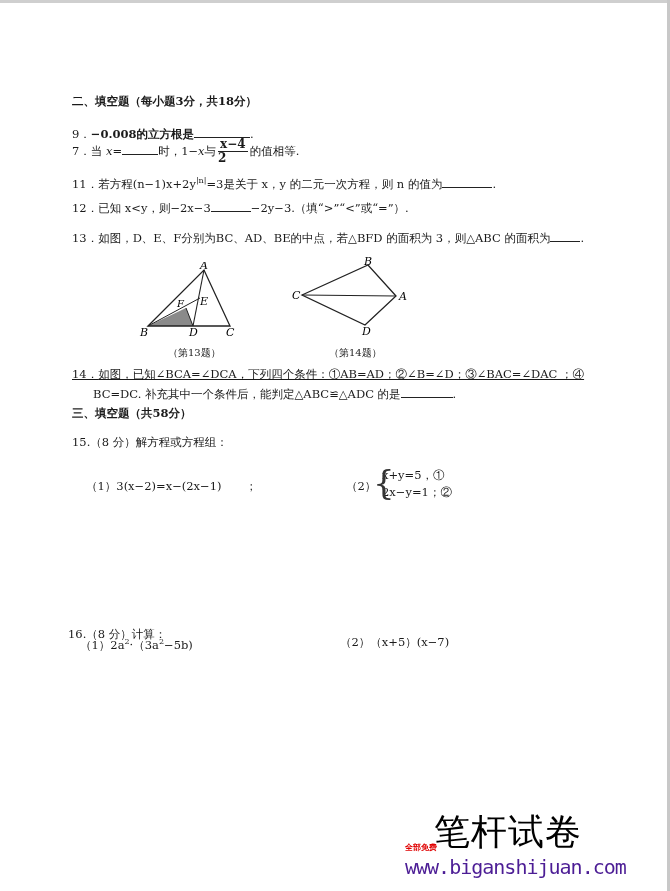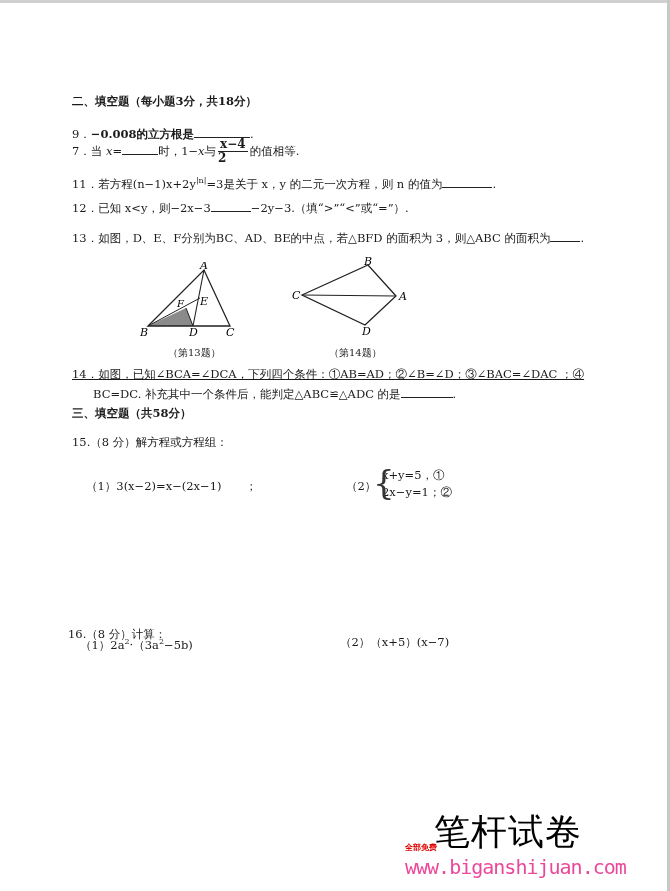--- a/index.html
+++ b/index.html
@@ -17,21 +17,21 @@
   .blank { display: inline-block; border-bottom: 1px solid #222; height: 12px; vertical-align: baseline; }
   .frac { display: inline-block; vertical-align: middle; text-align: left; font-size: 12px; line-height: 13px; margin: 0 2px; font-weight: bold; }
   .frac .num { display: block; border-bottom: 1px solid #222; padding: 0 2px; }
   .frac .den { display: block; }
   sup { font-size: 8px; }
   .caption { position: absolute; font-size: 10px; }
   .brace-sys { position: absolute; font-size: 11.5px; line-height: 17px; }
   .brace-sys .brace { position: absolute; left: -9px; top: -2px; font-size: 34px; line-height: 34px; font-weight: 100; color:#333; }
   .watermark-title { position: absolute; left: 434px; top: 808px; font-family: "DejaVu Sans", sans-serif; font-size: 36px; color: #000; letter-spacing: 1px; }
   .watermark-free { position: absolute; left: 405px; top: 842px; font-family: "DejaVu Sans", sans-serif; font-size: 8px; color: #e00000; font-weight: bold; }
-  .watermark-url { position: absolute; left: 405px; top: 855px; font-family: "DejaVu Sans Mono", monospace; font-size: 20px; color: #ec4899; letter-spacing: -1px; }
+  .watermark-url { position: absolute; left: 405px; top: 855px; font-family: "DejaVu Sans Mono", monospace; font-size: 20px; color: #4c1d95; letter-spacing: -1px; }
 </style>
 </head>
 <body>
 
 <div class="border-top"></div>
 <div class="border-right"></div>
 
 <div class="line bold" style="left:72px; top:93px;">二、填空题（每小题3分，共18分）</div>
 
 <div class="line" style="left:72px; top:113px;margin-top:12px;">

